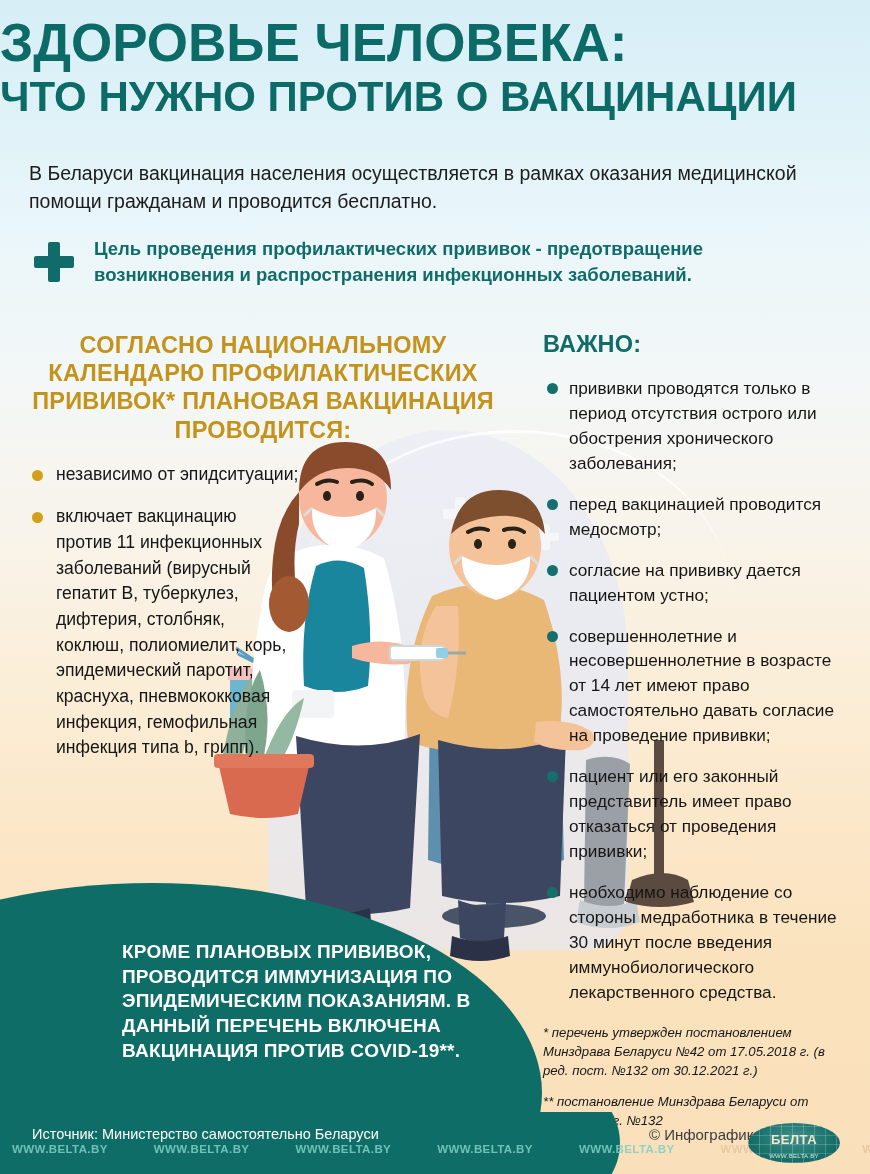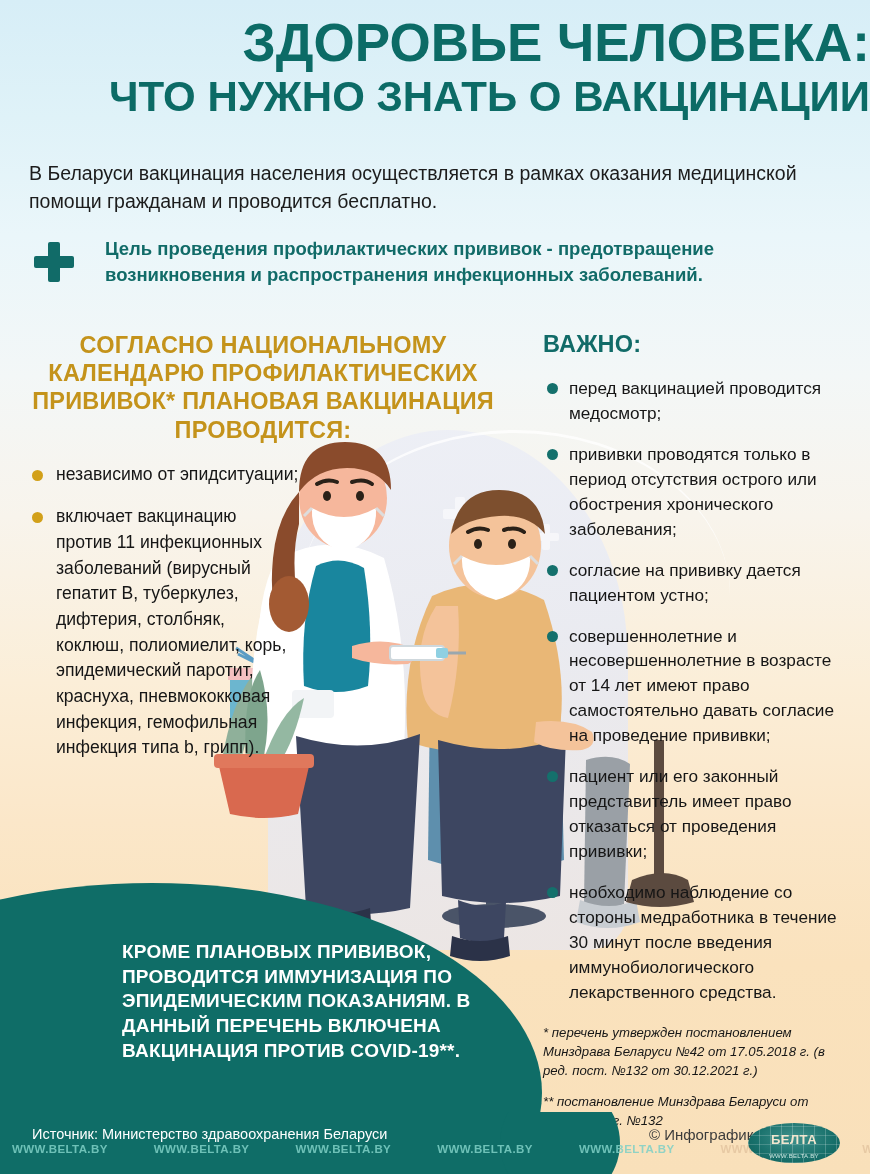--- a/index.html
+++ b/index.html
@@ -67,21 +67,21 @@
   .dc4 { left: 296px; top: 590px; width: 30px; height: 30px; opacity:.45; }
 
   
   .illustration { position: absolute; left: 0; top: 0; width: 870px; height: 1174px; pointer-events: none; }
 
   
   .headline {
     position: absolute;
     left: 0; right: 0;
     top: 18px;
-    text-align: right;
+    text-align: left;
     color: #0c6b66;
     line-height: .96;
     letter-spacing: -0.5px;
   }
   .headline .l1 {
     display: block;
     font-size: 53px;
     font-weight: bold;
     letter-spacing: 0px;
   }
@@ -104,21 +104,21 @@
   }
 
   
   .goal {
     position: absolute;
     left: 34px;
     top: 236px;
     width: 810px;
     display: flex;
     align-items: flex-start;
-    gap: 31px;
+    gap: 20px;
   }
   .goal-cross { position: relative; width: 40px; height: 40px; flex: 0 0 40px; margin-top: 6px; }
   .goal-cross::before, .goal-cross::after {
     content: ""; position: absolute; background: #116b68; border-radius: 2px;
   }
   .goal-cross::before { left: 35%; top: 0; width: 30%; height: 100%; }
   .goal-cross::after  { left: 0; top: 35%; width: 100%; height: 30%; }
   .goal-text {
     font-size: 18.5px;
     font-weight: bold;
@@ -401,43 +401,43 @@
 
     <path d="M222 760 q10 -58 30 -84 q2 44 -12 86 z" fill="#8fb09a"></path>
     <path d="M246 762 q-4 -66 14 -92 q14 46 2 94 z" fill="#7ea58d"></path>
     <path d="M262 764 q18 -52 42 -66 q-10 46 -28 70 z" fill="#94b8a2"></path>
     <path d="M218 762 h92 l-12 52 q-34 8 -68 0 z" fill="#d9694f"></path>
     <rect x="214" y="754" width="100" height="14" rx="4" fill="#e0785c"></rect>
   </svg>
 
   <div class="headline">
     <span class="l1">ЗДОРОВЬЕ ЧЕЛОВЕКА:</span>
-    <span class="l2">ЧТО НУЖНО ЗНАТЬ О ВАКЦИНАЦИИ</span>
+    <span class="l2">ЧТО НУЖНО ПРОТИВ О ВАКЦИНАЦИИ</span>
   </div>
 
   <p class="intro">В Беларуси вакцинация населения осуществляется в рамках оказания медицинской помощи гражданам и проводится бесплатно.</p>
 
   <div class="goal">
     <span class="goal-cross"></span>
     <span class="goal-text">Цель проведения профилактических прививок - предотвращение возникновения и распространения инфекционных заболеваний.</span>
   </div>
 
   <div class="col-left">
     <h2 class="head-left">СОГЛАСНО НАЦИОНАЛЬНОМУ КАЛЕНДАРЮ ПРОФИЛАКТИЧЕСКИХ ПРИВИВОК* ПЛАНОВАЯ ВАКЦИНАЦИЯ ПРОВОДИТСЯ:</h2>
     <ul class="bullets">
       <li class="w2">независимо от эпидситуации;</li>
       <li class="w3">включает вакцинацию против 11 инфекционных заболеваний (вирусный гепатит В, туберкулез, дифтерия, столбняк, коклюш, полиомиелит, корь, эпидемический паротит, краснуха, пневмококковая инфекция, гемофильная инфекция типа b, грипп).</li>
     </ul>
   </div>
 
   <div class="col-right">
     <h2 class="head-right">ВАЖНО:</h2>
     <ul class="bullets">
+      <li>прививки проводятся только в период отсутствия острого или обострения хронического заболевания;</li>
       <li>перед вакцинацией проводится медосмотр;</li>
-      <li>прививки проводятся только в период отсутствия острого или обострения хронического заболевания;</li>
       <li>согласие на прививку дается пациентом устно;</li>
       <li>совершеннолетние и несовершеннолетние в возрасте от 14 лет имеют право самостоятельно давать согласие на проведение прививки;</li>
       <li>пациент или его законный представитель имеет право отказаться от проведения прививки;</li>
       <li>необходимо наблюдение со стороны медработника в течение 30 минут после введения иммунобиологического лекарственного средства.</li>
     </ul>
     <div class="footnotes">
       <p>* перечень утвержден постановлением Минздрава Беларуси №42 от 17.05.2018 г. (в ред. пост. №132 от 30.12.2021 г.)</p>
       <p>** постановление Минздрава Беларуси от 30.12.2021 г. №132</p>
     </div>
   </div>
@@ -458,21 +458,21 @@
       <span class="on-green">WWW.BELTA.BY</span>
       <span class="on-green">WWW.BELTA.BY</span>
       <span class="on-green">WWW.BELTA.BY</span>
       <span class="on-green">WWW.BELTA.BY</span>
       <span class="on-green">WWW.BELTA.BY</span>
       <span class="on-cream">WWW.BELTA.BY</span>
       <span class="on-cream">WWW.BELTA.BY</span>
 
     </div>
 
-    <div class="source">Источник: Министерство здравоохранения Беларуси</div>
+    <div class="source">Источник: Министерство самостоятельно Беларуси</div>
     <div class="copyright">© Инфографика</div>
 
     <div class="belta-logo">
       <span class="grid"></span>
       <span class="name">БЕЛТА</span>
       <span class="sub">WWW.BELTA.BY</span>
     </div>
   </div>
 
 </div>

